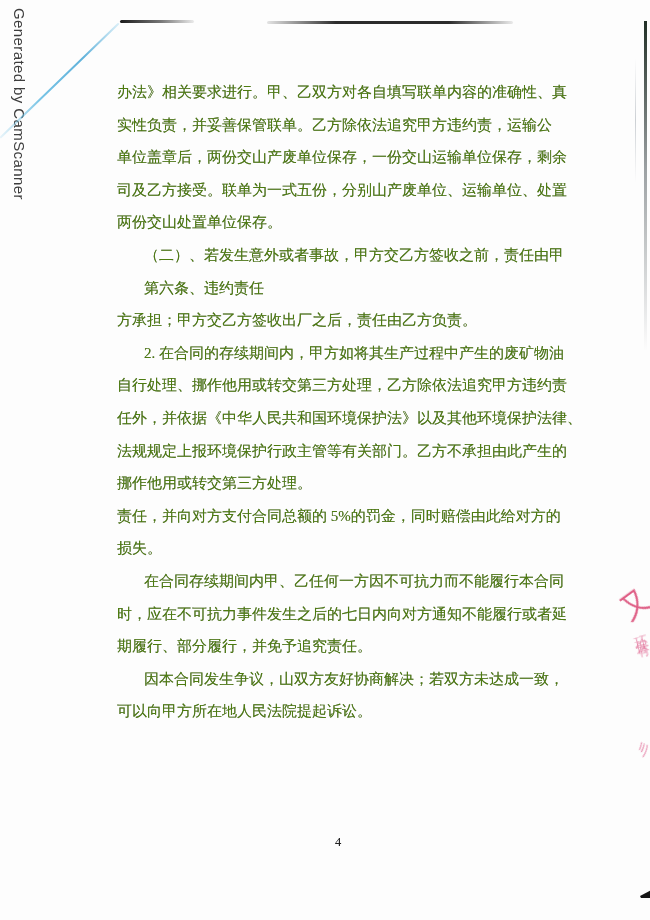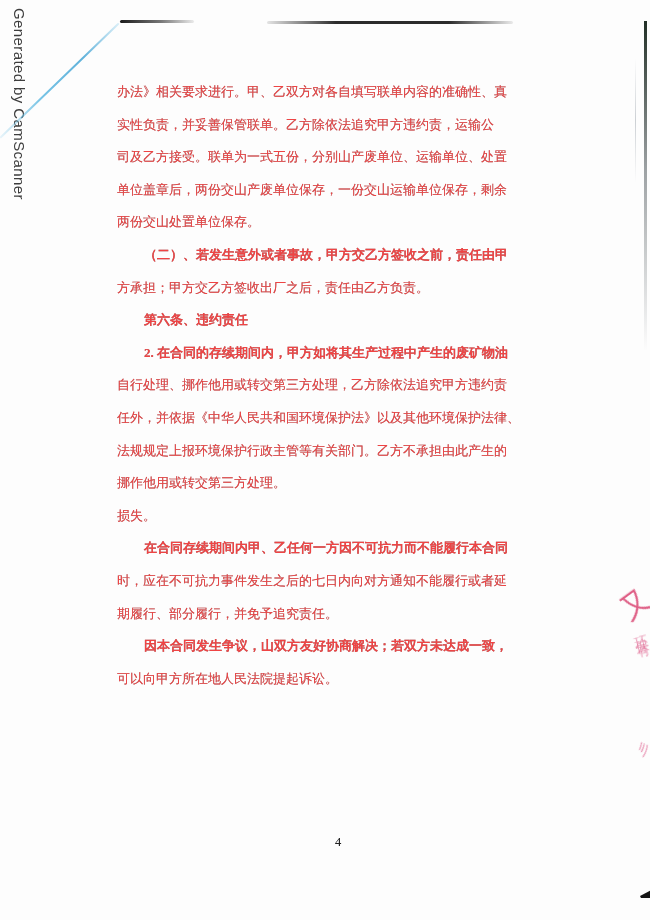--- a/index.html
+++ b/index.html
@@ -39,25 +39,25 @@
   
   .crease{
     position:absolute;left:0px;top:137px;width:165px;height:1.7px;
     transform:rotate(-44deg);transform-origin:0 50%;
     background:linear-gradient(to right,rgba(111,195,232,.15),rgba(95,185,225,.85) 35%,rgba(80,170,215,.9) 70%,rgba(111,195,232,.25));
     border-radius:1px;
   }
   
   .doc{
     position:absolute;left:117px;top:76px;width:466px;
-    font-size:13px;line-height:32.6px;color:#ef4444;
+    font-size:15px;line-height:32.6px;color:#4d7c0f;
     text-shadow:0 0 .45px rgba(43,43,51,.55);
   }
   .line{white-space:nowrap;}
-  .line.indent{padding-left:27px;font-weight:bold;}
+  .line.indent{padding-left:27px;}
   .page-number{
     position:absolute;left:330px;top:835px;width:16px;
     font-size:12.5px;color:#222;text-align:center;
     text-shadow:0 0 .5px rgba(20,20,30,.6);
   }
   
   .stamp-frag{position:absolute;font-family:"Liberation Serif",serif;filter:blur(.5px);}
   .stamp-f1{left:621px;top:584px;font-size:30px;transform:rotate(-36deg);color:rgba(214,50,100,.78);}
   .stamp-f2{left:629px;top:626px;font-size:13.5px;transform:rotate(-14deg);color:rgba(222,95,140,.6);
             writing-mode:vertical-rl;letter-spacing:4px;}
@@ -75,31 +75,32 @@
 
 <div class="edge-seg1"></div>
 <div class="edge-seg2"></div>
 <div class="edge-right"></div>
 <div class="edge-right-faint"></div>
 <div class="crease"></div>
 
 <div class="doc">
     <div class="line">办法》相关要求进行。甲、乙双方对各自填写联单内容的准确性、真</div>
     <div class="line">实性负责，并妥善保管联单。乙方除依法追究甲方违约责，运输公</div>
+    <div class="line">单位盖章后，两份交山产废单位保存，一份交山运输单位保存，剩余</div>
     <div class="line">司及乙方接受。联单为一式五份，分别山产废单位、运输单位、处置</div>
-    <div class="line">单位盖章后，两份交山产废单位保存，一份交山运输单位保存，剩余</div>
     <div class="line">两份交山处置单位保存。</div>
     <div class="line indent">（二）、若发生意外或者事故，甲方交乙方签收之前，责任由甲</div>
+    <div class="line indent">第六条、违约责任</div>
     <div class="line">方承担；甲方交乙方签收出厂之后，责任由乙方负责。</div>
-    <div class="line indent">第六条、违约责任</div>
     <div class="line indent">2. 在合同的存续期间内，甲方如将其生产过程中产生的废矿物油</div>
     <div class="line">自行处理、挪作他用或转交第三方处理，乙方除依法追究甲方违约责</div>
     <div class="line">任外，并依据《中华人民共和国环境保护法》以及其他环境保护法律、</div>
     <div class="line">法规规定上报环境保护行政主管等有关部门。乙方不承担由此产生的</div>
     <div class="line">挪作他用或转交第三方处理。</div>
+    <div class="line">责任，并向对方支付合同总额的 5%的罚金，同时赔偿由此给对方的</div>
     <div class="line">损失。</div>
     <div class="line indent">在合同存续期间内甲、乙任何一方因不可抗力而不能履行本合同</div>
     <div class="line">时，应在不可抗力事件发生之后的七日内向对方通知不能履行或者延</div>
     <div class="line">期履行、部分履行，并免予追究责任。</div>
     <div class="line indent">因本合同发生争议，山双方友好协商解决；若双方未达成一致，</div>
     <div class="line">可以向甲方所在地人民法院提起诉讼。</div>
   </div>
 
 <div class="page-number">4</div>
 

